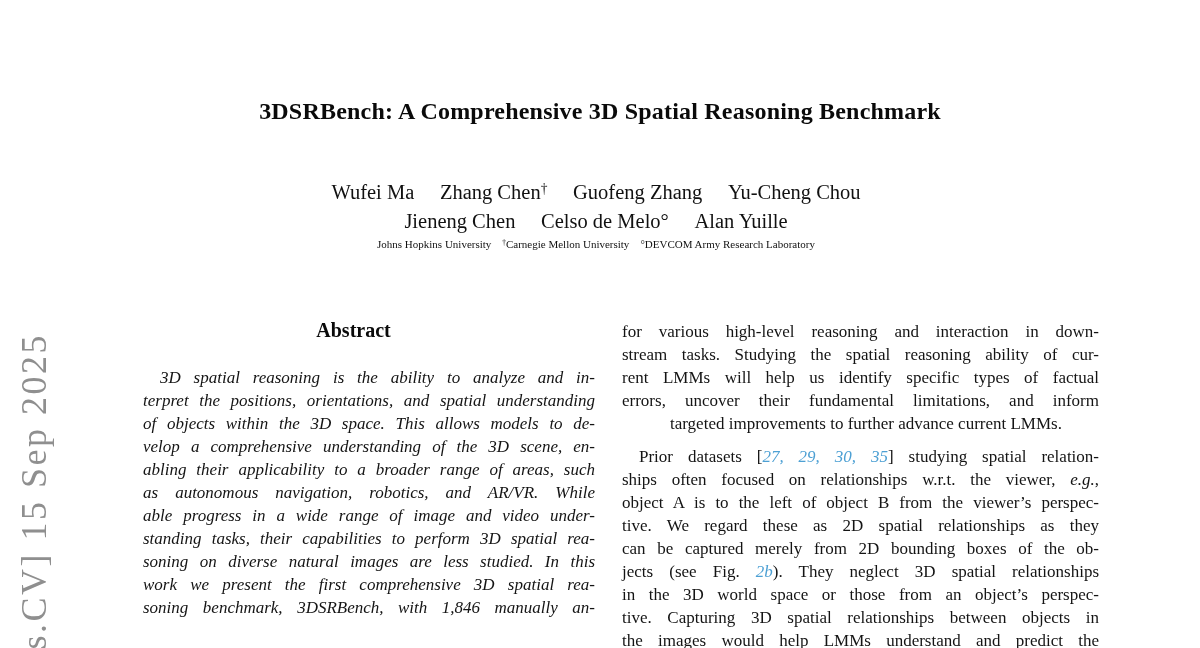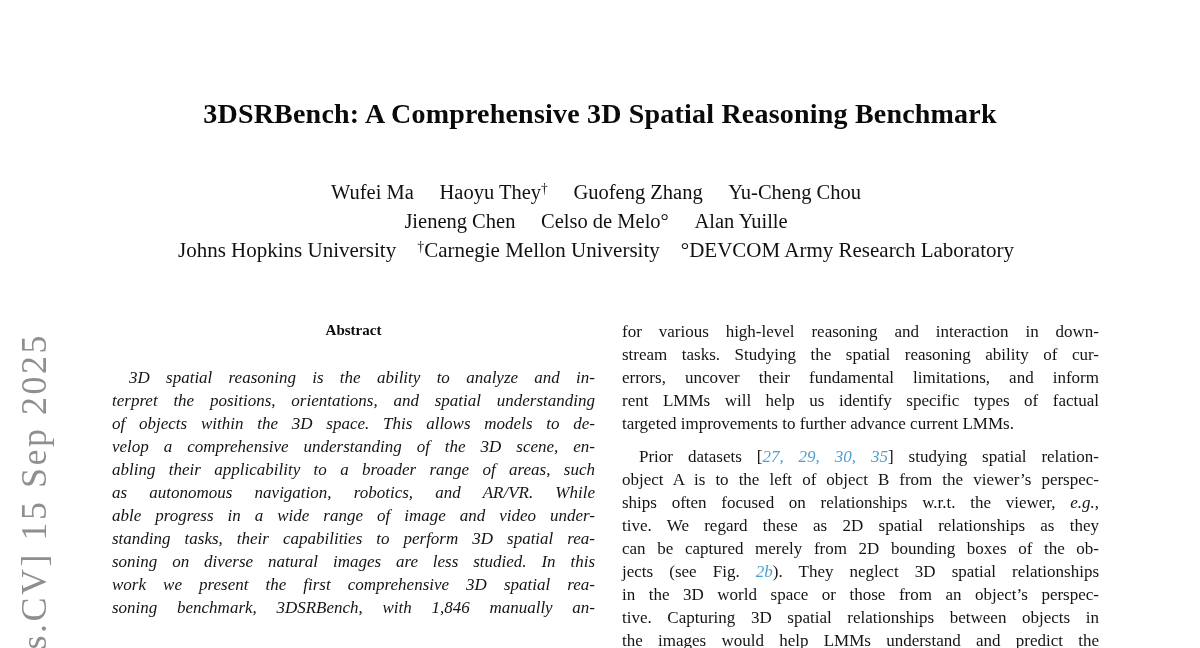--- a/index.html
+++ b/index.html
@@ -11,64 +11,64 @@
   
   .watermark{
     position:absolute;left:13px;top:668px;
     transform:rotate(-90deg);transform-origin:0 0;
     font-size:36px;letter-spacing:2.5px;color:#8f8f8f;
     white-space:nowrap;
   }
   
   .title{
     position:absolute;top:98px;left:0;width:1200px;
-    text-align:center;font-size:28px;font-weight:bold;color:#0a0a0a;
+    text-align:center;font-size:24px;font-weight:bold;color:#0a0a0a;
     letter-spacing:0.2px;
   }
   .authors{
     position:absolute;top:179px;left:0;width:1192px;text-align:center;
     font-size:20.5px;color:#111;
   }
   .author-row{line-height:26px;}
   .affil{
     position:absolute;top:238px;left:0;width:1192px;text-align:center;
-    font-size:21px;color:#111;
+    font-size:11px;color:#111;
   }
   .seg-sup{font-size:66%;position:relative;top:-0.45em;}
   .seg-link{color:#4da0d4;font-style:italic;}
   .seg-i{font-style:italic;}
   
   .left-col{
     position:absolute;left:112px;top:318px;width:483px;font-size:17px;
   }
   .abs-head{
-    text-align:center;font-weight:bold;font-size:15px;line-height:24px;
+    text-align:center;font-weight:bold;font-size:20px;line-height:24px;
     margin-bottom:24px;color:#0a0a0a;
   }
-  .abstract .tline{font-style:italic;}
+  .abstract .tline{font-style:italic;margin-left:31px;}
   .right-col{
     position:absolute;left:622px;top:320px;width:477px;font-size:17px;
   }
   .tline{
     line-height:23px;height:23px;white-space:nowrap;
     text-align:justify;text-align-last:justify;
   }
-  .tline.endline{text-align-last:left;}
+  .tline.endline{text-align-last:left;margin-left:48px;}
   .tline.indent{text-indent:17px;}
   .para-gap{margin-top:10px;}
 </style>
 </head>
 <body>
 
 <div class="watermark">cs.CV] 15 Sep 2025</div>
 
 <div class="title">3DSRBench: A Comprehensive 3D Spatial Reasoning Benchmark</div>
 
 <div class="authors">
-  <div class="author-row"><span>Wufei Ma</span><span>  </span><span>Haoyu They</span><span class="seg-sup">†</span><span>  </span><span>Guofeng Zhang</span><span>  </span><span>Yu-Cheng Chou</span></div>
+  <div class="author-row"><span>Wufei Ma</span><span>  </span><span>Zhang Chen</span><span class="seg-sup">†</span><span>  </span><span>Guofeng Zhang</span><span>  </span><span>Yu-Cheng Chou</span></div>
   <div class="author-row"><span>Jieneng Chen</span><span>  </span><span>Celso de Melo</span><span>°</span><span>  </span><span>Alan Yuille</span></div>
 </div>
 
 <div class="affil"><span>Johns Hopkins University</span><span>  </span><span class="seg-sup">†</span><span>Carnegie Mellon University</span><span>  </span><span>°DEVCOM Army Research Laboratory</span></div>
 
 <div class="left-col">
   <div class="abs-head">Abstract</div>
   <div class="para abstract">
       <div class="tline indent"><span>3D spatial reasoning is the ability to analyze and in-</span></div>
       <div class="tline"><span>terpret the positions, orientations, and spatial understanding</span></div>
@@ -81,28 +81,28 @@
       <div class="tline"><span>soning on diverse natural images are less studied. In this</span></div>
       <div class="tline"><span>work we present the first comprehensive 3D spatial rea-</span></div>
       <div class="tline"><span>soning benchmark, 3DSRBench, with 1,846 manually an-</span></div>
     </div>
 </div>
 
 <div class="right-col">
   <div class="para">
       <div class="tline"><span>for various high-level reasoning and interaction in down-</span></div>
       <div class="tline"><span>stream tasks. Studying the spatial reasoning ability of cur-</span></div>
+      <div class="tline"><span>rent LMMs will help us identify specific types of factual</span></div>
       <div class="tline"><span>errors, uncover their fundamental limitations, and inform</span></div>
-      <div class="tline"><span>rent LMMs will help us identify specific types of factual</span></div>
       <div class="tline endline"><span>targeted improvements to further advance current LMMs.</span></div>
     </div>
   <div class="para para-gap">
       <div class="tline indent"><span>Prior datasets [</span><span class="seg-link">27, 29, 30, 35</span><span>] studying spatial relation-</span></div>
+      <div class="tline"><span>ships often focused on relationships w.r.t. the viewer, </span><span class="seg-i">e.g.</span><span>,</span></div>
       <div class="tline"><span>object A is to the left of object B from the viewer’s perspec-</span></div>
-      <div class="tline"><span>ships often focused on relationships w.r.t. the viewer, </span><span class="seg-i">e.g.</span><span>,</span></div>
       <div class="tline"><span>tive. We regard these as 2D spatial relationships as they</span></div>
       <div class="tline"><span>can be captured merely from 2D bounding boxes of the ob-</span></div>
       <div class="tline"><span>jects (see Fig. </span><span class="seg-link">2b</span><span>). They neglect 3D spatial relationships</span></div>
       <div class="tline"><span>in the 3D world space or those from an object’s perspec-</span></div>
       <div class="tline"><span>tive. Capturing 3D spatial relationships between objects in</span></div>
       <div class="tline"><span>the images would help LMMs understand and predict the</span></div>
     </div>
 </div>
 
 </body></html>

